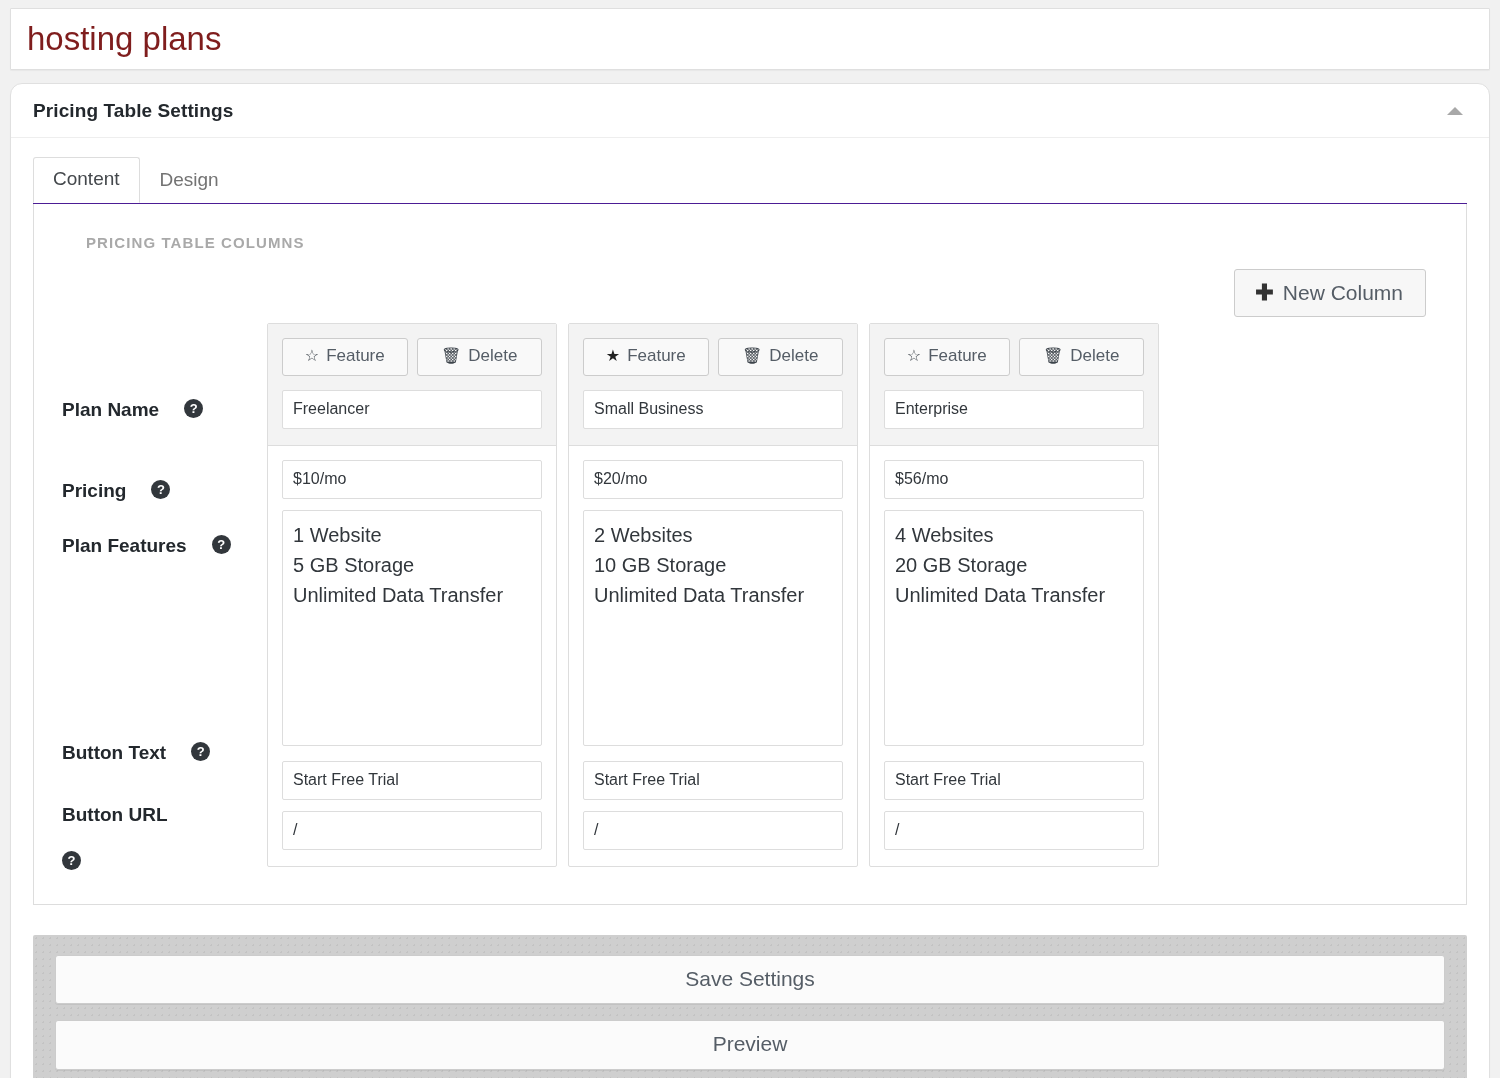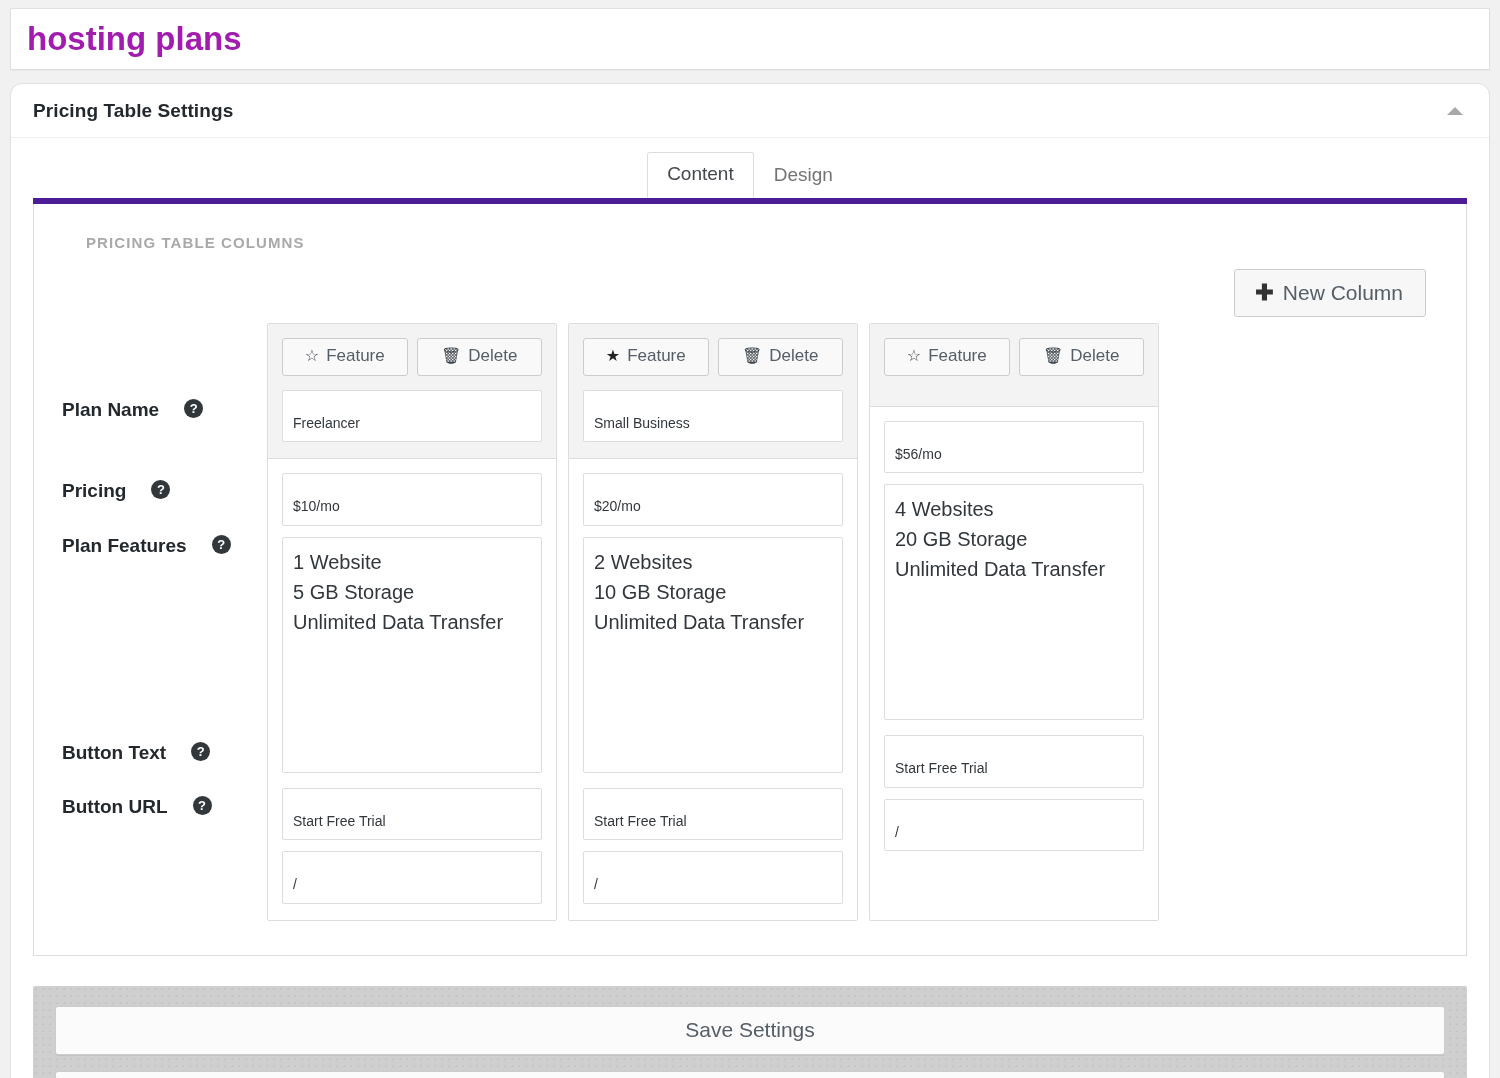--- a/index.html
+++ b/index.html
@@ -27,22 +27,22 @@
     align-items: center;
     padding: 0 14px;
     box-shadow: 0 1px 1px rgba(0,0,0,0.04);
   }
   .title-input {
     width: 100%;
     border: none;
     outline: none;
     font-family: "Liberation Sans", sans-serif;
     font-size: 33px;
-    font-weight: 700;
-    color: #a21caf;
+    font-weight: 400;
+    color: #7f1d1d;
     background: transparent;
     padding: 0 2px;
     line-height: 1.2;
   }
 
   
   .metabox {
     margin-top: 13px;
     background: #ffffff;
     border: 1px solid #e0e0e0;
@@ -75,25 +75,24 @@
     cursor: pointer;
   }
 
   .metabox-body { padding: 20px 22px 0 22px; }
 
   
   .tabs {
     display: flex;
     align-items: flex-end;
     height: 46px;
-    border-bottom: 6px solid #4c1d95;
+    border-bottom: 1px solid #4c1d95;
     position: relative;
     z-index: 2;
     margin-bottom: -1px;
-    justify-content: center;
   }
   .tab {
     font-size: 19px;
     padding: 10px 19px 11px 19px;
     color: #737373;
     cursor: pointer;
     text-decoration: none;
     line-height: 1.2;
     border: 1px solid transparent;
     border-bottom: none;
@@ -193,21 +192,21 @@
     line-height: 1;
     cursor: pointer;
     font-family: "Liberation Sans", sans-serif;
     padding-bottom: 1px;
   }
 
   .lbl-plan-name   { margin-top: 38px; }
   .lbl-pricing     { margin-top: 59px; }
   .lbl-features    { margin-top: 33px; }
   .lbl-button-text { margin-top: 185px; }
-  .lbl-button-url  { margin-top: 32px; }
+  .lbl-button-url  { margin-top: 40px; flex-direction: column; }
 
   .columns {
     display: flex;
     gap: 11px;
   }
 
   .col-card {
     width: 290px;
     flex: 0 0 290px;
     border: 1px solid #dddddd;
@@ -240,26 +239,26 @@
     padding: 7px 6px 8px 6px;
     cursor: pointer;
     line-height: 1.2;
   }
   .mini-btn .gl { font-size: 16px; color: #3c434a; line-height: 1; position: relative; top: 0px; }
   .mini-btn .gl.filled { color: #222222; }
 
   .field {
     width: 100%;
     font-family: "Liberation Sans", sans-serif;
-    font-size: 14px;
+    font-size: 16px;
     color: #32373c;
     background: #ffffff;
     border: 1px solid #dddddd;
     border-radius: 2px;
-    padding: 24px 10px 9px 10px;
+    padding: 8px 10px 9px 10px;
     outline: none;
     line-height: 1.25;
   }
 
   .col-body { padding: 14px 14px 16px 14px; }
   .spacer-10 { height: 11px; }
 
   textarea.field {
     height: 236px;
     resize: none;
@@ -414,20 +413,21 @@
                 <div class="col-head-btns">
                   <button class="mini-btn">
                     <span class="gl">☆</span>
                     <span>Feature</span>
                   </button>
                   <button class="mini-btn">
                     <span class="gl">🗑</span>
                     <span>Delete</span>
                   </button>
                 </div>
+                <input class="field" type="text" value="Enterprise" style="">
               </div>
               <div class="col-body">
                 <input class="field" type="text" value="$56/mo" style="">
                 <div class="spacer-10"></div>
                 <textarea class="field" style="">4 Websites
 20 GB Storage
 Unlimited Data Transfer</textarea>
                 <div class="spacer-10"></div>
                 <input class="field" type="text" value="Start Free Trial" style="">
                 <div class="spacer-10"></div>

